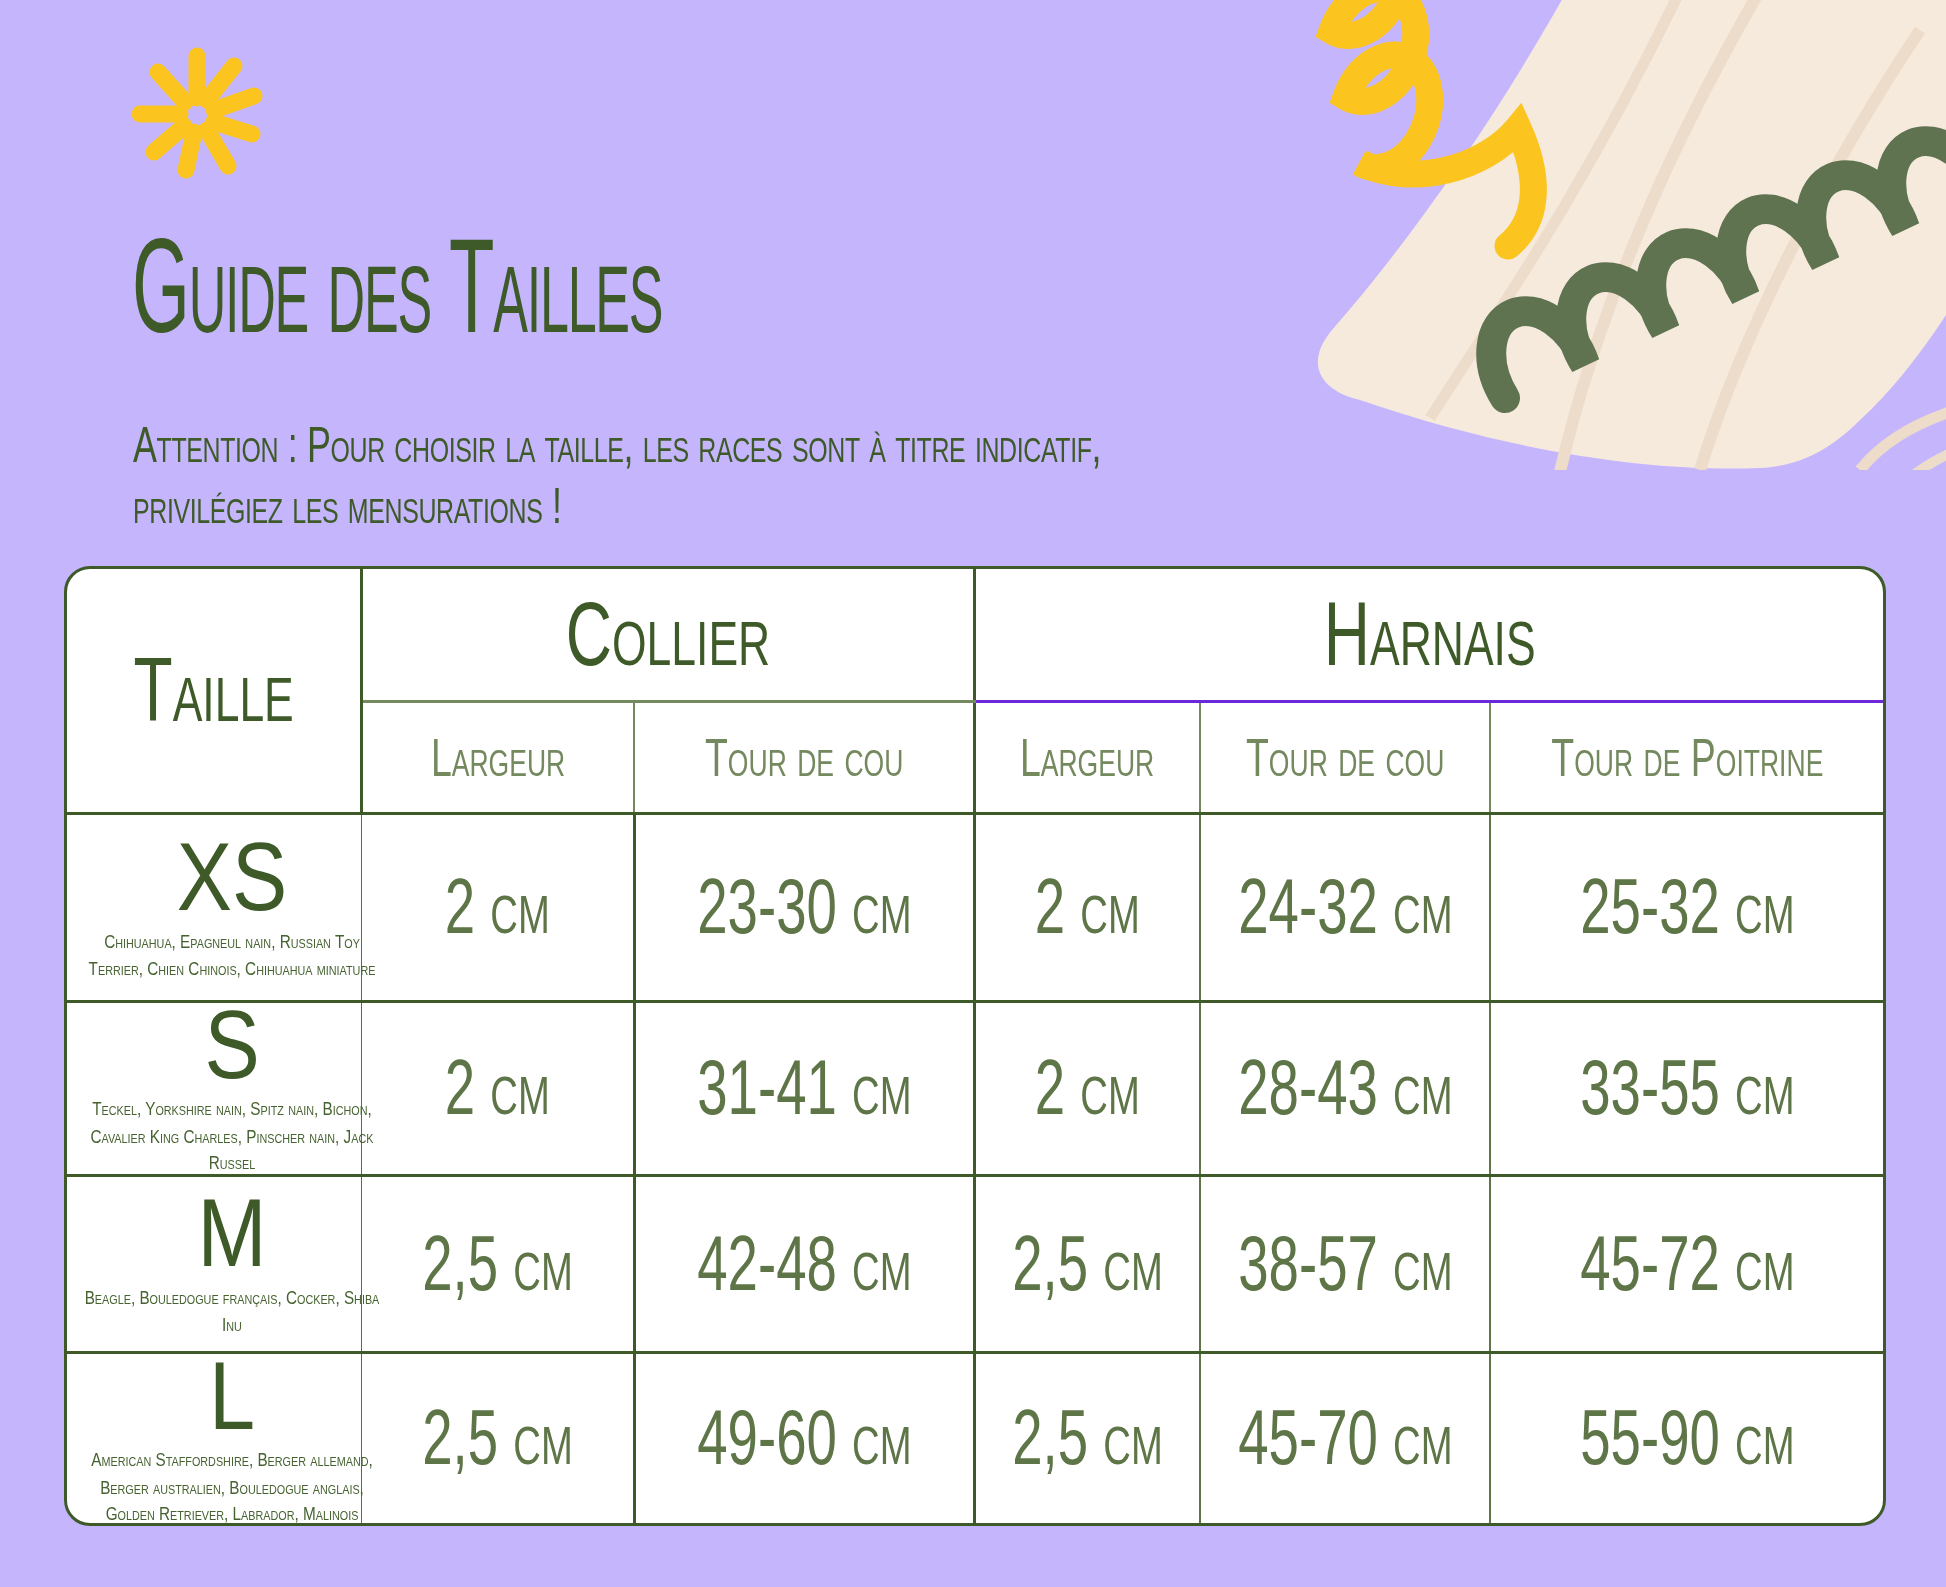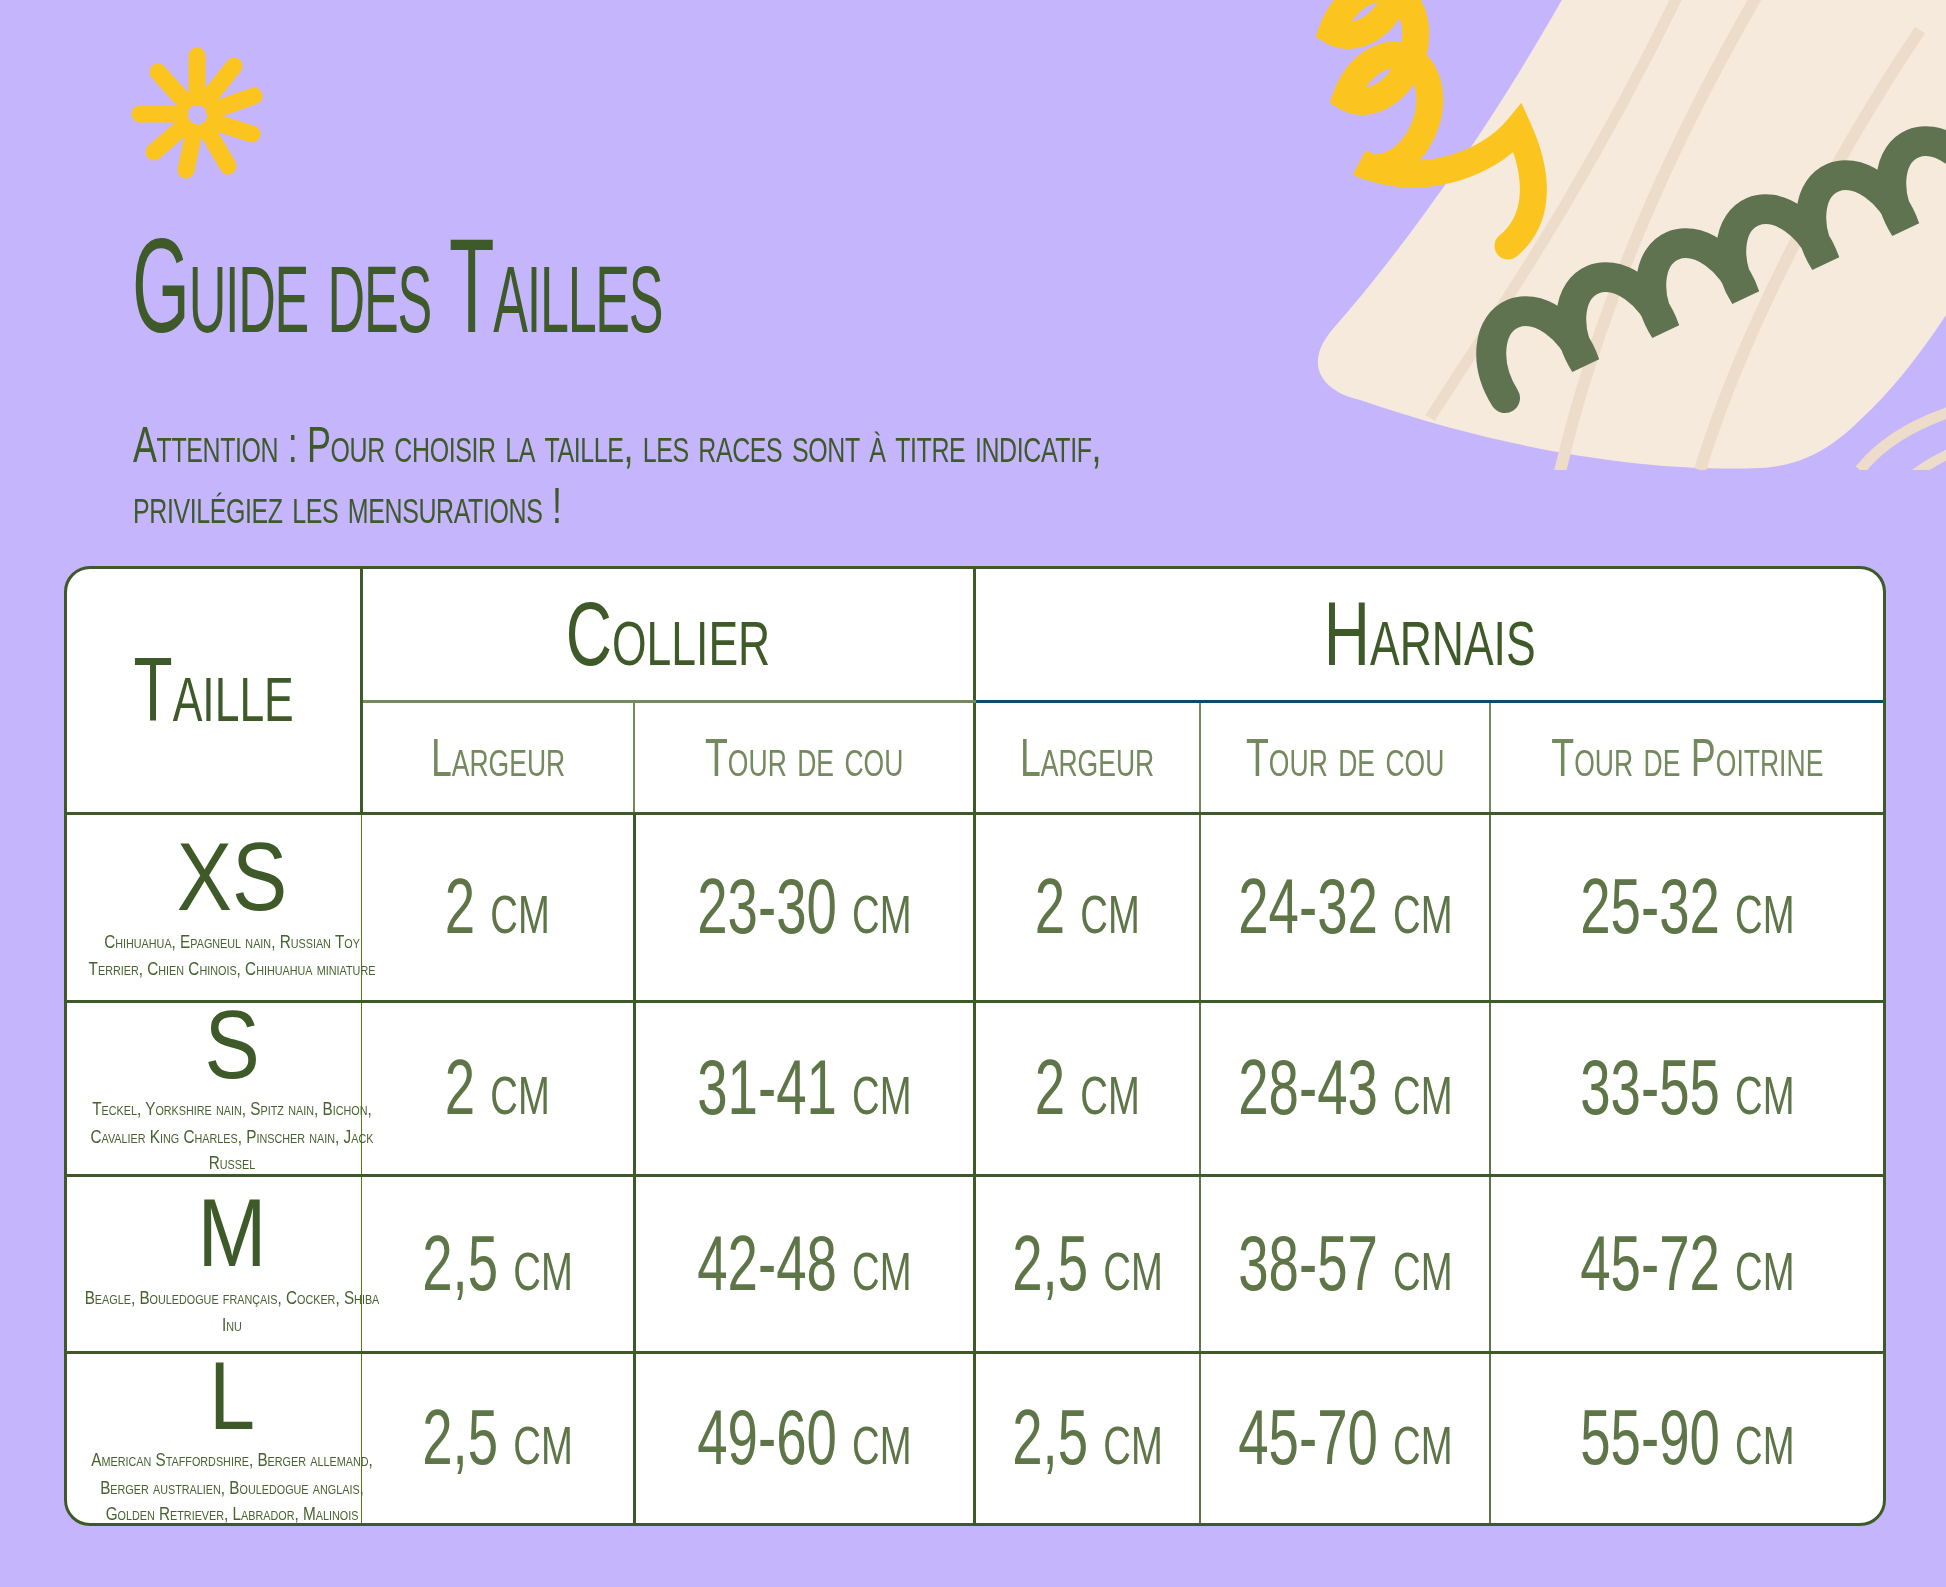--- a/index.html
+++ b/index.html
@@ -33,21 +33,21 @@
     position:absolute;left:64px;top:566px;width:1822px;
     border:3px solid #3E5A28;border-radius:26px;
     overflow:hidden;background:#ffffff;box-sizing:border-box;
   }
   table.size-table{width:100%;border-collapse:collapse;table-layout:fixed;}
   .size-table td,.size-table th{padding:0;text-align:center;vertical-align:middle;font-weight:normal;}
   .hand{display:inline-block;transform:scale(0.78,1.1);transform-origin:center center;}
   
   .h1{font-size:82px;color:#3E5A28;}
   .cell-collier{border-right:3px solid #3E5A28;border-bottom:3px solid #75895F;margin-left:20px;}
-  .cell-harnais{border-bottom:3px solid #0c4a6e;}
+  .cell-harnais{border-bottom:3px solid #6d28d9;}
   .corner-cell{
     vertical-align:top;padding-top:18px;
     border-right:3px solid #3E5A28;border-bottom:3px solid #3E5A28;
   }
   
   .h2c{font-size:48px;color:#75895F;border-bottom:3px solid #3E5A28;}
   .sub-sage{border-right:2.5px solid #75895F;}
   .sub-dark{border-right:3px solid #3E5A28;}
   
   .size-cell{border-right:1px solid #4d7c0f;border-bottom:3px solid #3E5A28;}

